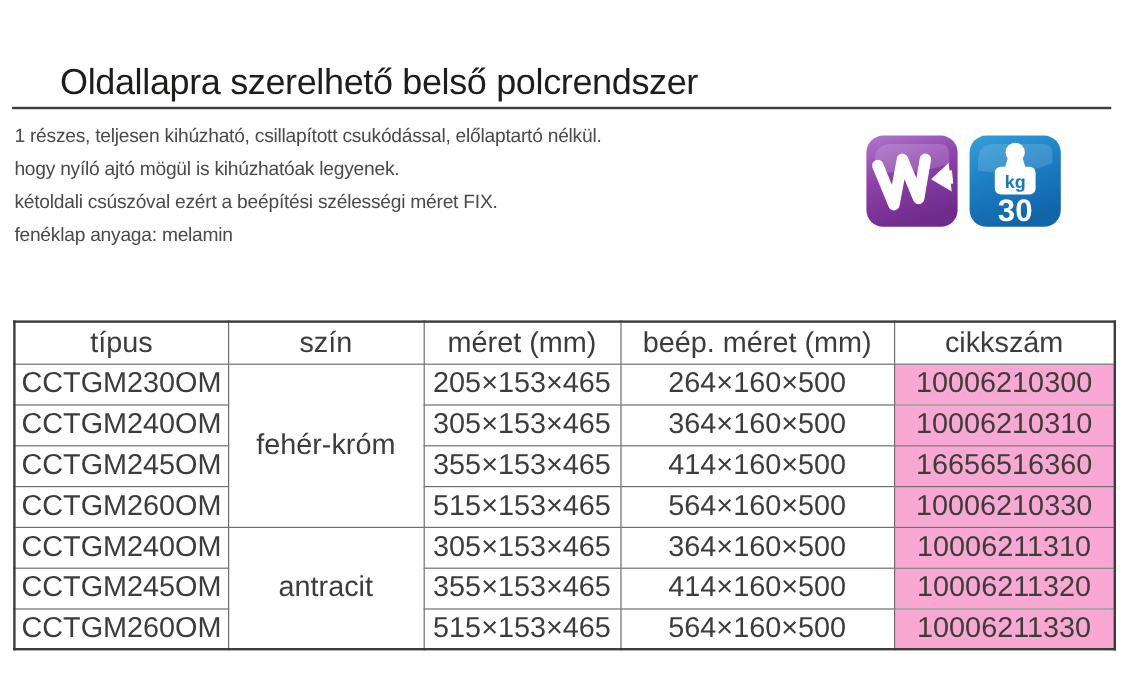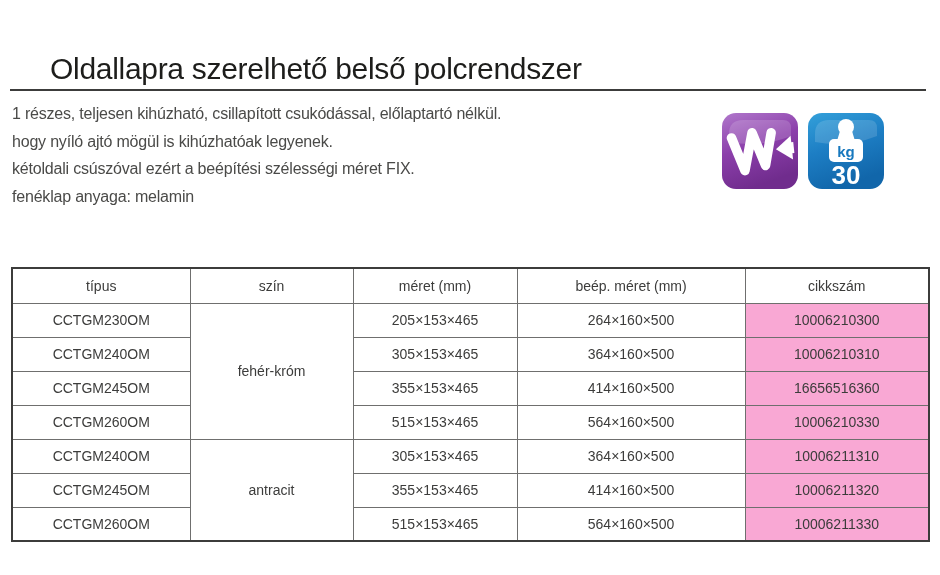--- a/index.html
+++ b/index.html
@@ -41,21 +41,21 @@
 
   
   .badges { position: absolute; left: 721px; top: 112px; display: flex; gap: 8px; }
   .badge { width: 78px; height: 78px; display: block; }
 
   
   table.products {
     position: absolute; left: 11px; top: 267px;
     border-collapse: collapse; table-layout: fixed;
     width: 917px;
-    font-size: 14px; color: #3c3c3b; padding-left: 14px;
+    font-size: 24px; color: #3c3c3b; padding-left: 14px;
   }
   table.products th, table.products td {
     border: 1px solid #6f6f6e;
     text-align: center; vertical-align: middle;
     font-weight: normal;
     padding: 0;
     overflow: hidden; white-space: nowrap;
   }
   table.products { border: 2px solid #3c3c3b; }
   table.products thead th { height: 35px; background: #ffffff; }

